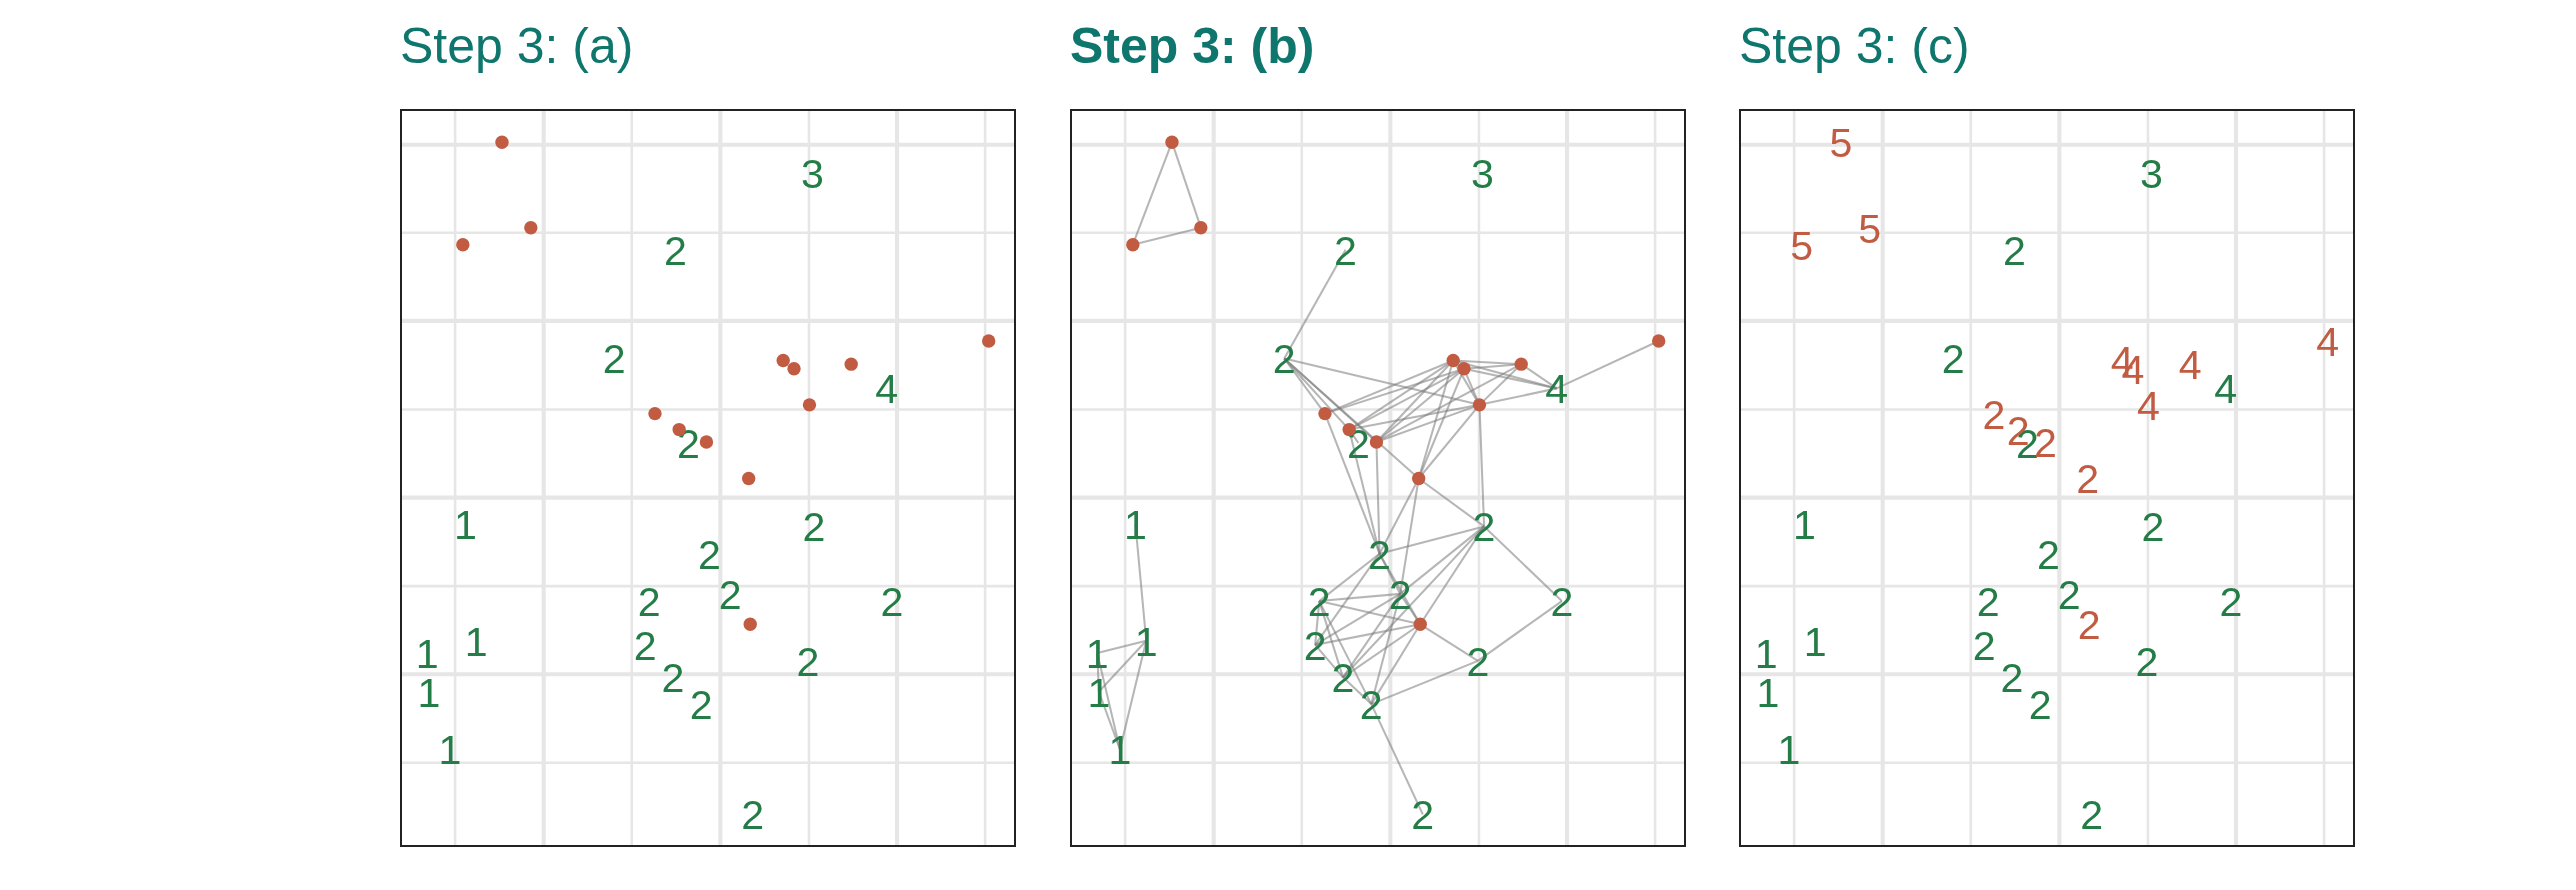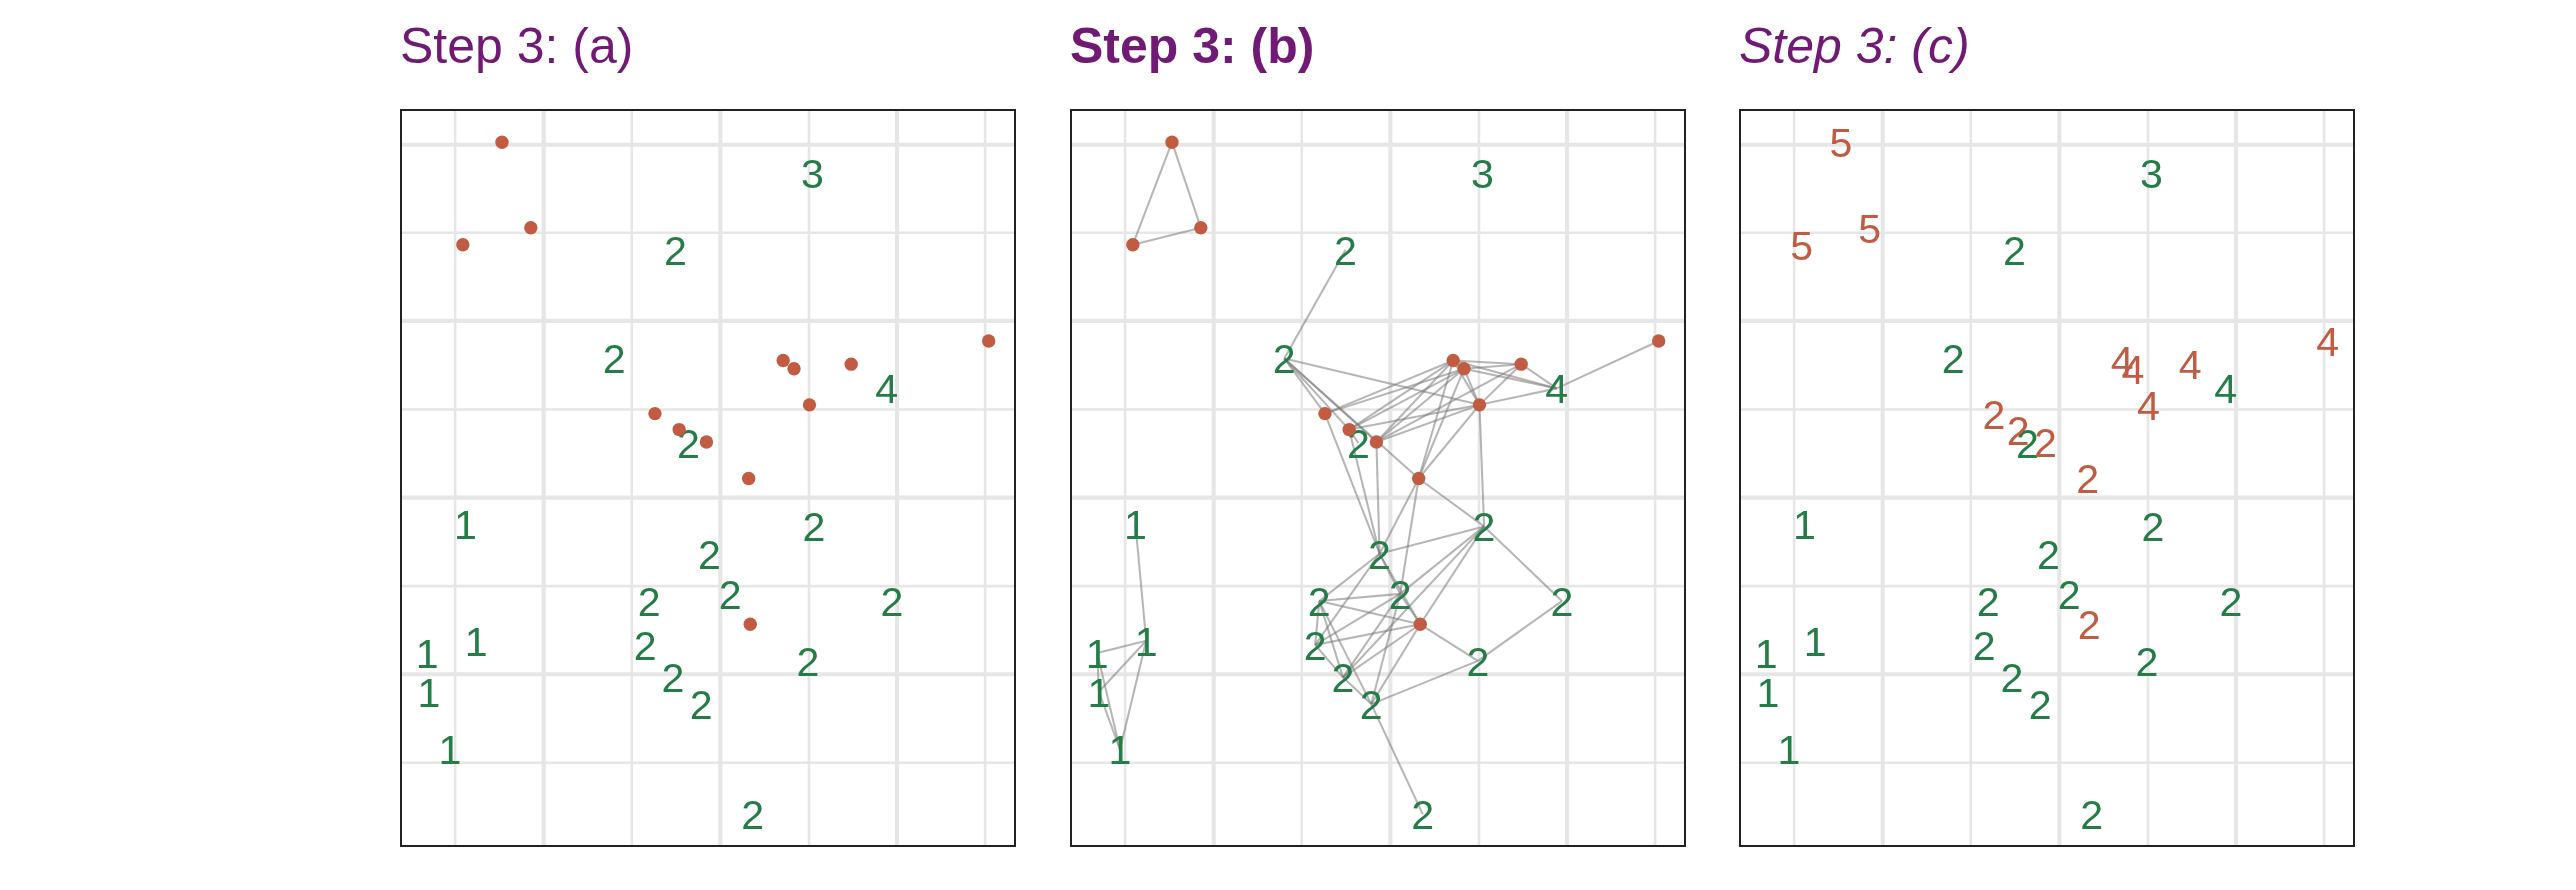--- a/index.html
+++ b/index.html
@@ -1,31 +1,31 @@
 <!DOCTYPE html>
 <html style="font-size:8.2px"><head>
 <meta charset="utf-8">
 <style>
   html, body { margin: 0; padding: 0; background: #ffffff; }
   body { width: 2745px; height: 890px; position: relative; overflow: hidden;
          font-family: "Liberation Sans", sans-serif; }
-  .panel-title { position: absolute; top: 20.6px; font-size: 50px; color: #701a75;
+  .panel-title { position: absolute; top: 20.6px; font-size: 50px; color: #0f766e;
                  line-height: 1; white-space: nowrap; font-family: "Liberation Sans", sans-serif; }
   .panel { position: absolute; top: 109px; width: 616px; height: 738px; box-sizing: border-box; }
   .panel svg { position: absolute; left: 0; top: 0; width: 616px; height: 738px; overflow: hidden; }
   .frame { position: absolute; left: 0; top: 0; width: 616px; height: 738px;
            box-sizing: border-box; border: 2.1px solid #222222; pointer-events: none; }
 </style>
 </head>
 <body>
 
 <div>
   <div class="panel-title" style="left:400px;">Step 3: (a)</div>
   <div class="panel-title" style="left:1070px;font-weight:bold;">Step 3: (b)</div>
-  <div class="panel-title" style="left:1739px;font-style:italic;">Step 3: (c)</div>
+  <div class="panel-title" style="left:1739px;">Step 3: (c)</div>
 
   <div class="panel" style="left:400px;">
     <svg viewBox="0 0 1196 1432">
         <rect x="0" y="0" width="1196" height="1432" fill="#ffffff"></rect>
         <g>
           <line x1="107" y1="0" x2="107" y2="1432" stroke="#e6e6e6" stroke-width="5"></line>
           <line x1="279" y1="0" x2="279" y2="1432" stroke="#e6e6e6" stroke-width="8"></line>
           <line x1="450" y1="0" x2="450" y2="1432" stroke="#e6e6e6" stroke-width="5"></line>
           <line x1="622" y1="0" x2="622" y2="1432" stroke="#e6e6e6" stroke-width="8"></line>
           <line x1="794" y1="0" x2="794" y2="1432" stroke="#e6e6e6" stroke-width="5"></line>

